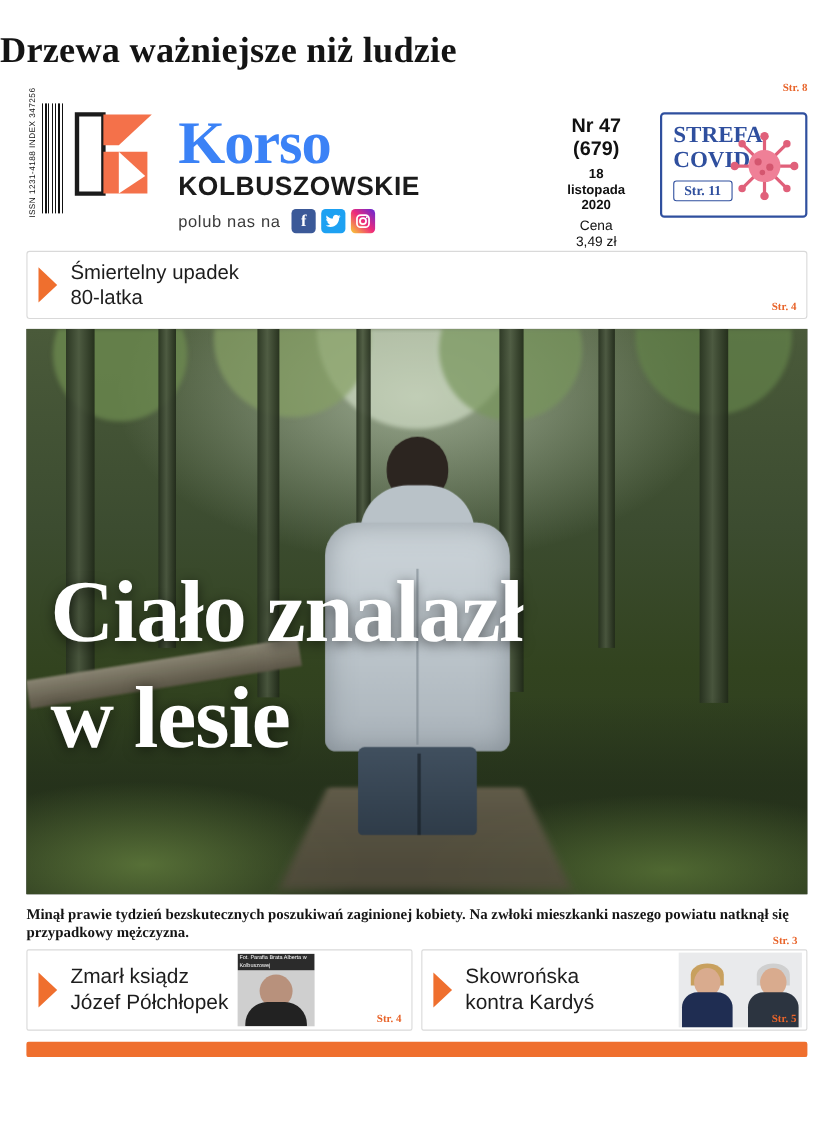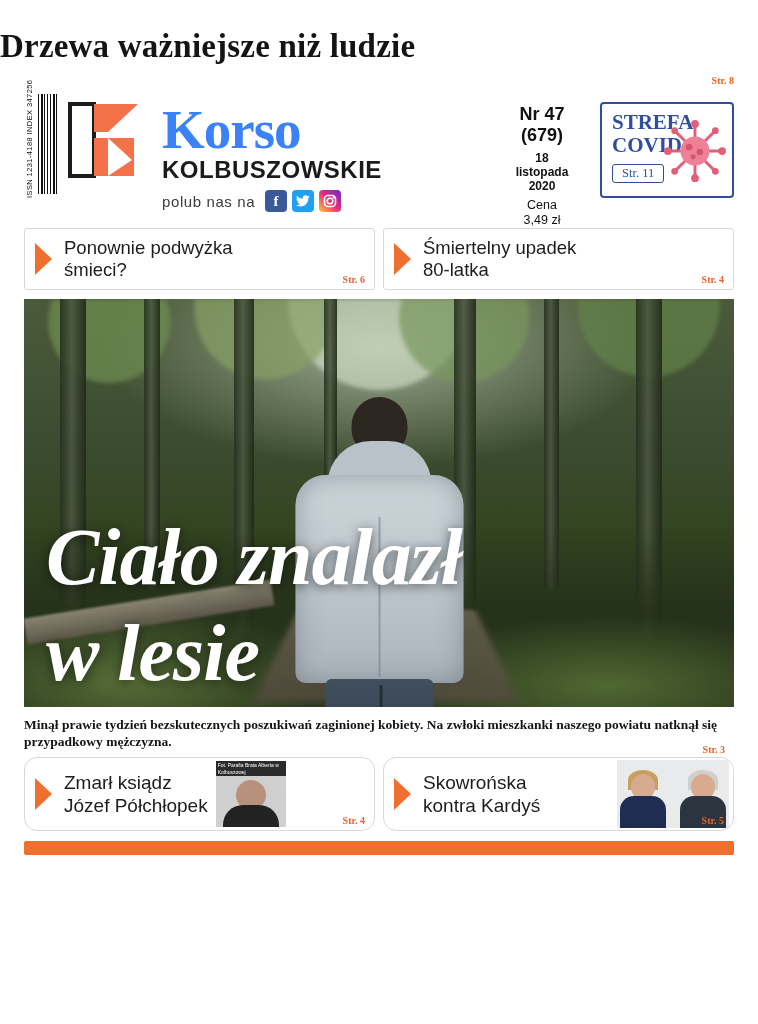--- a/index.html
+++ b/index.html
@@ -193,21 +193,21 @@
     line-height: 23px;
     color: #2f4f9e;
   }
   .covid-box .page-pill {
     margin-top: 7px;
     display: inline-block;
     border: 1.5px solid #2f4f9e;
     border-radius: 3px;
     padding: 1px 9px;
     font-family: "Liberation Serif", serif;
-    font-weight: normal;
+    font-weight: bold;
     font-size: 12.5px;
     color: #2f4f9e;
   }
   .virus {
     position: absolute;
     right: 6px;
     top: 16px;
     width: 62px;
     height: 62px;
   }
@@ -250,25 +250,24 @@
     bottom: 4px;
     font-family: "Liberation Serif", serif;
     font-weight: bold;
     font-size: 10px;
     color: #e8642a;
   }
 
   
   .hero {
     margin: 9px 24px 0 24px;
-    height: 408px;
+    height: 514px;
     position: relative;
     overflow: hidden;
     background: #28331f;
-    font-style: italic;
   }
   .hero-photo {
     position: absolute;
     inset: 0;
     background:
       radial-gradient(ellipse 55% 42% at 50% 12%, rgba(222,235,214,0.55), rgba(255,255,255,0) 70%),
       linear-gradient(#4a5a3a 0%, #3c4c30 35%, #32431f 60%, #2b3a22 100%);
     overflow: hidden;
   }
   .trunk {
@@ -423,21 +422,21 @@
     right: 9px;
     top: -13px;
     font-family: "Liberation Serif", serif;
     font-weight: bold;
     font-size: 10px;
     color: #e8642a;
   }
   .bteaser {
     flex: 1 1 0;
     border: 1px solid #d9d9d9;
-    border-radius: 13px;
+    border-radius: 2px;
     height: 74px;
     display: flex;
     align-items: center;
     position: relative;
     box-sizing: border-box;
   }
   .bteaser .teaser-text {
     font-size: 19px;
     line-height: 23px;
   }
@@ -640,28 +639,20 @@
       <circle cx="32" cy="32" r="15" fill="#ef8097"></circle>
       <circle cx="26" cy="28" r="3.4" fill="#d4566f"></circle>
       <circle cx="37" cy="33" r="3.4" fill="#d4566f"></circle>
       <circle cx="30" cy="38" r="2.6" fill="#d4566f"></circle>
     </svg>
   </div>
 </div>
 
 <div class="teasers">
 
-  <div class="teaser">
-    <div class="arrow"></div>
-    <div class="teaser-text">
-      <span>Ponownie podwyżka</span><br>
-      <span>śmieci?</span>
-    </div>
-    <span class="strona">Str. 6</span>
-  </div>
 
   <div class="teaser">
     <div class="arrow"></div>
     <div class="teaser-text">
       <span>Śmiertelny upadek</span><br>
       <span>80-latka</span>
     </div>
     <span class="strona">Str. 4</span>
   </div>
 </div>

